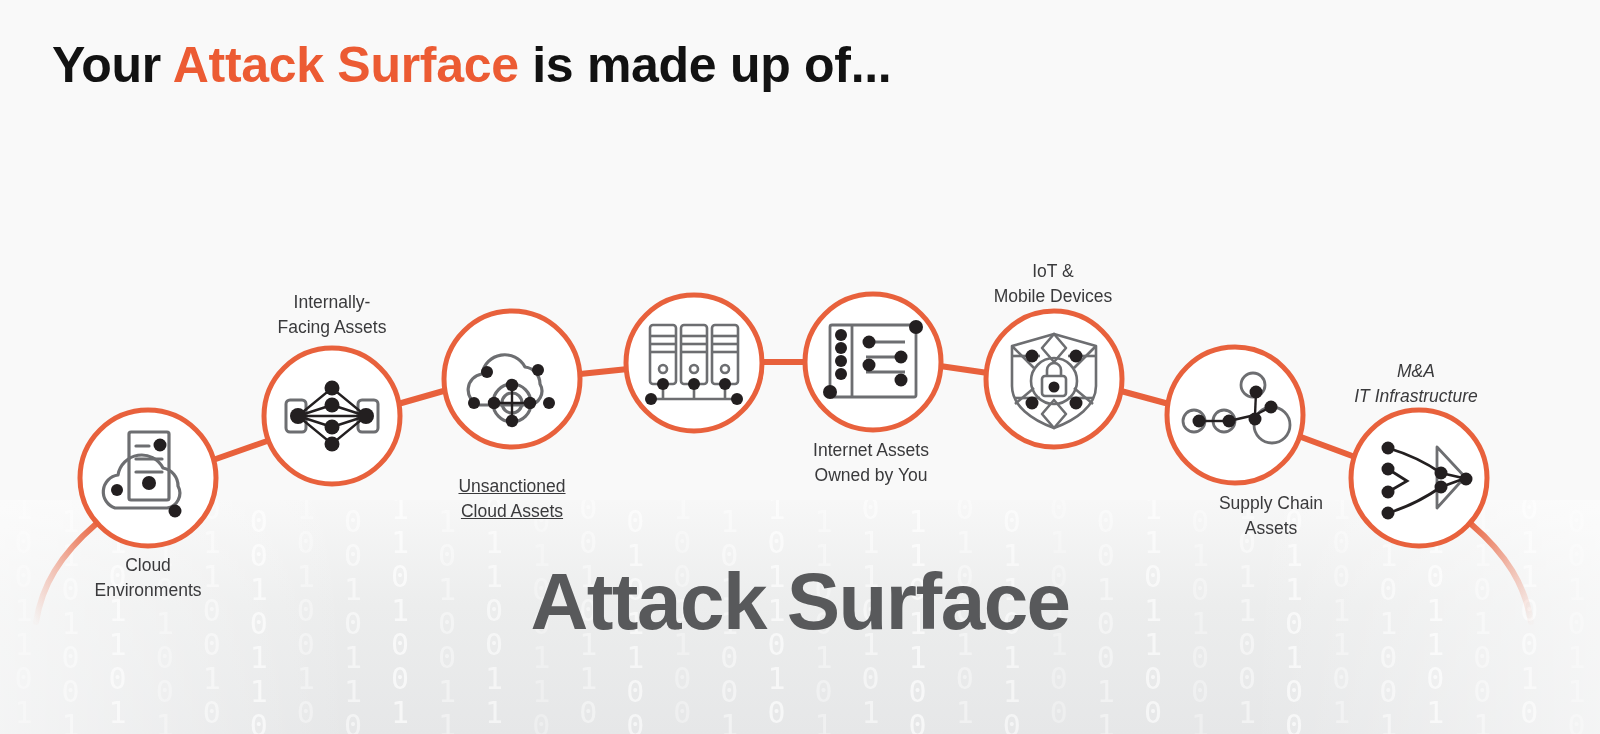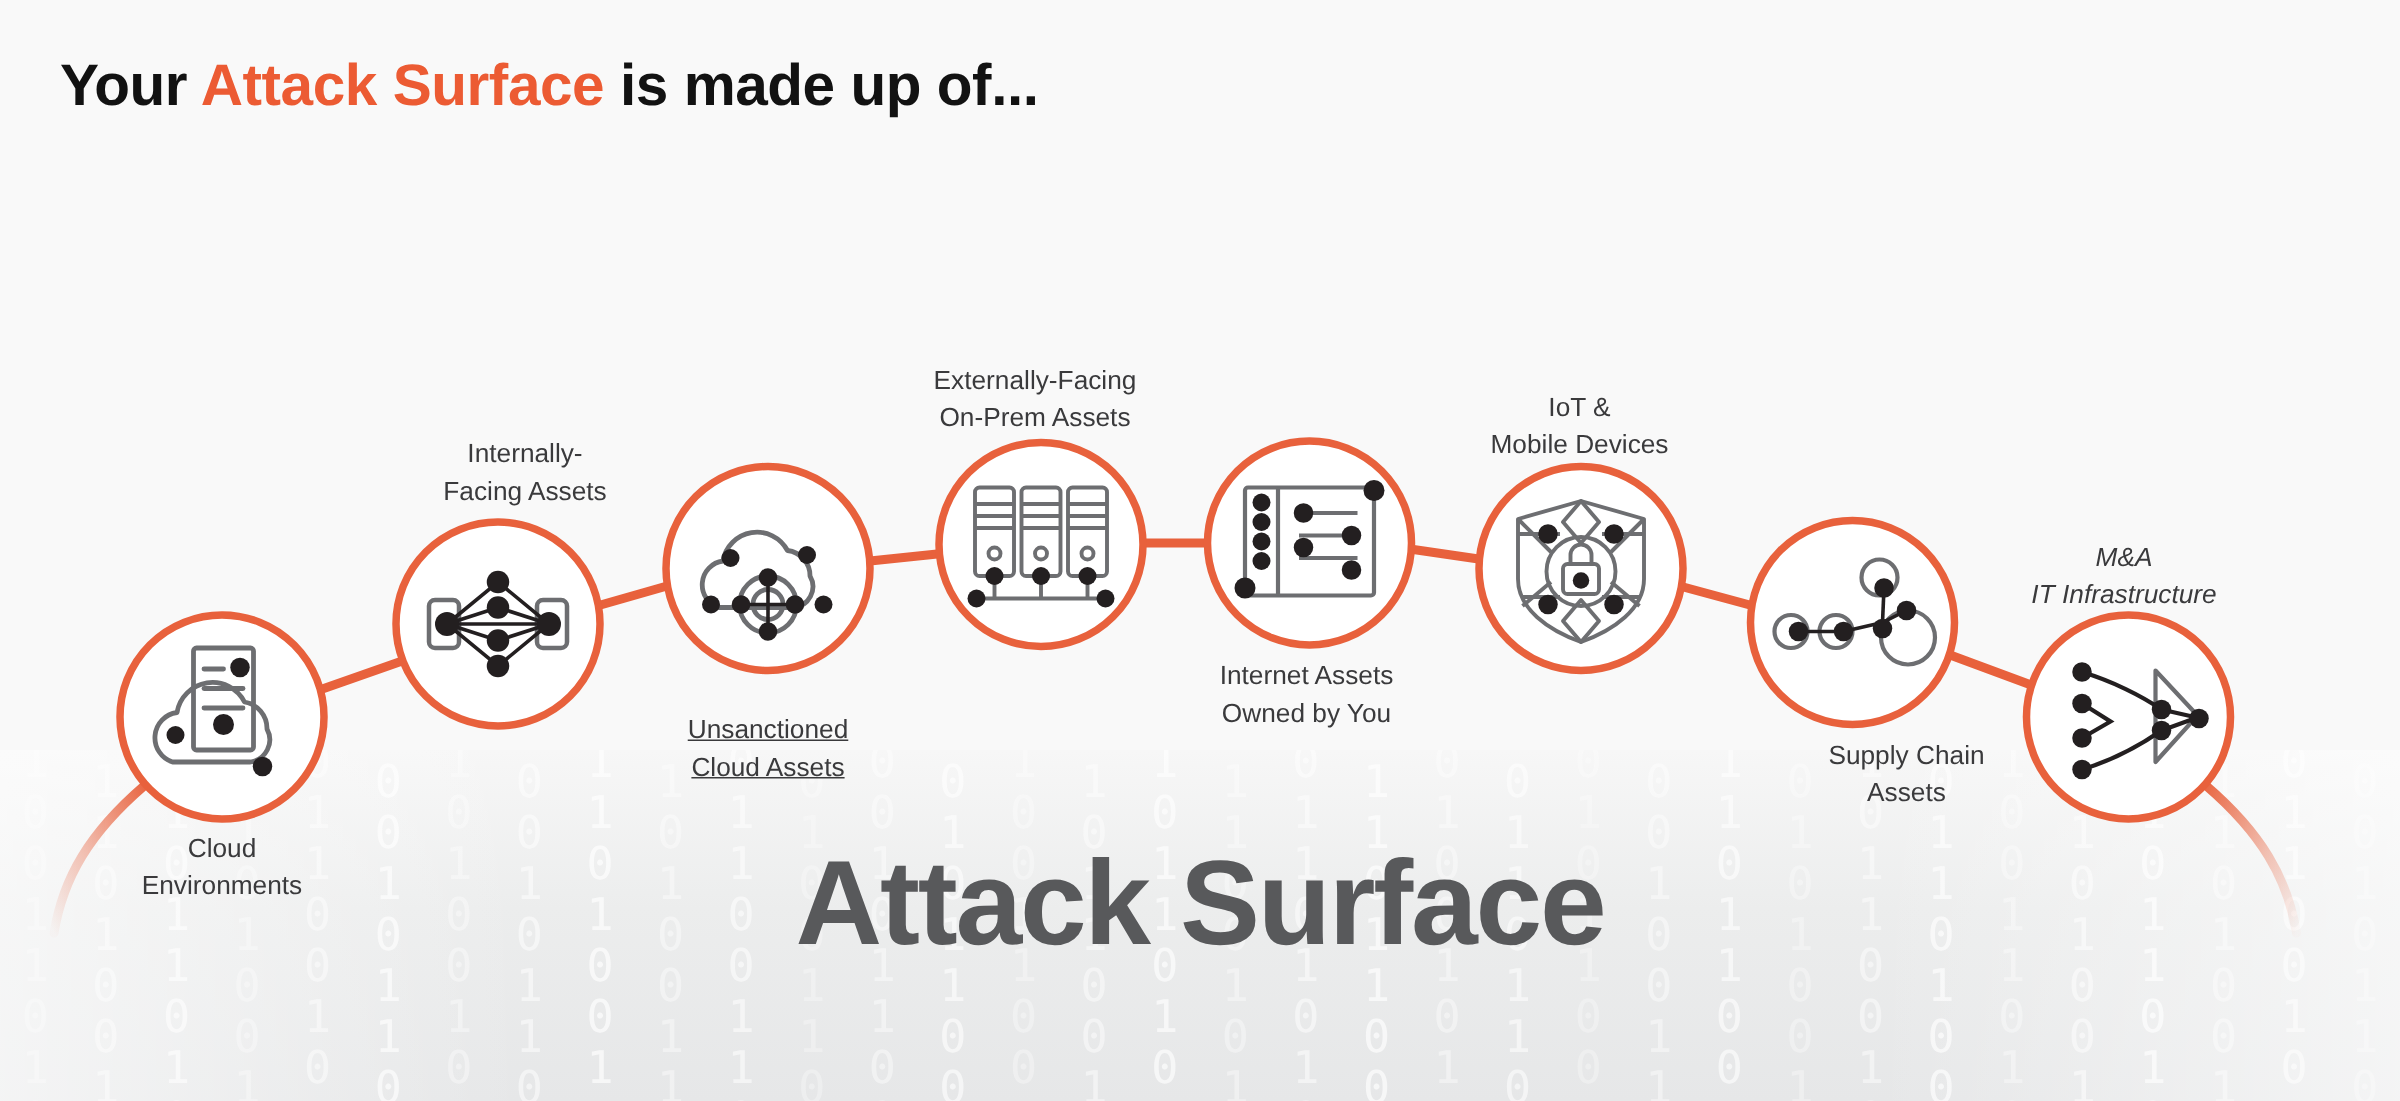--- a/index.html
+++ b/index.html
@@ -52,22 +52,22 @@
         rgba(255,255,255,0.55) 0%,
         rgba(255,255,255,0.0) 22%,
         rgba(255,255,255,0.0) 78%,
         rgba(255,255,255,0.55) 100%);
     pointer-events: none;
   }
 
   
   #headline {
     position: absolute;
-    left: 40px; top: 36px;
-    font-size: 39px;
+    left: 52px; top: 36px;
+    font-size: 50px;
     font-weight: bold;
     letter-spacing: -0.3px;
     color: #121212;
     white-space: nowrap;
   }
   #headline .accent { color: #ec5b33; }
 
   
   #bigword {
     position: absolute;
@@ -638,26 +638,24 @@
         <circle cx="1388" cy="513" r="6.5"></circle>
         <circle cx="1441" cy="473" r="6.5"></circle>
         <circle cx="1441" cy="487" r="6.5"></circle>
         <circle cx="1466" cy="479" r="6.5"></circle>
       </g>
     </g>
   </svg>
 
   <div class="node-label" style="left:148px;  top:553px;">Cloud
 Environments</div>
-  <div class="node-label" style="left:332px;  top:290px;margin-left:18px;">Internally-
+  <div class="node-label" style="left:332px;  top:290px;">Internally-
 Facing Assets</div>
   <div class="node-label" style="left:512px;  top:474px;text-decoration:underline;">Unsanctioned
 Cloud Assets</div>
-  <div class="node-label" style="left:690px;  top:241px;">Externally-Facing
-On-Prem Assets</div>
   <div class="node-label" style="left:1053px; top:259px;">IoT &amp;
 Mobile Devices</div>
   <div class="node-label" style="left:871px;  top:438px;">Internet Assets
 Owned by You</div>
   <div class="node-label" style="left:1235px; top:491px;margin-left:36px;">Supply Chain
 Assets</div>
   <div class="node-label" style="left:1416px; top:359px;font-style:italic;">M&amp;A
 IT Infrastructure</div>
 
   <div id="bigword">Attack Surface</div>

